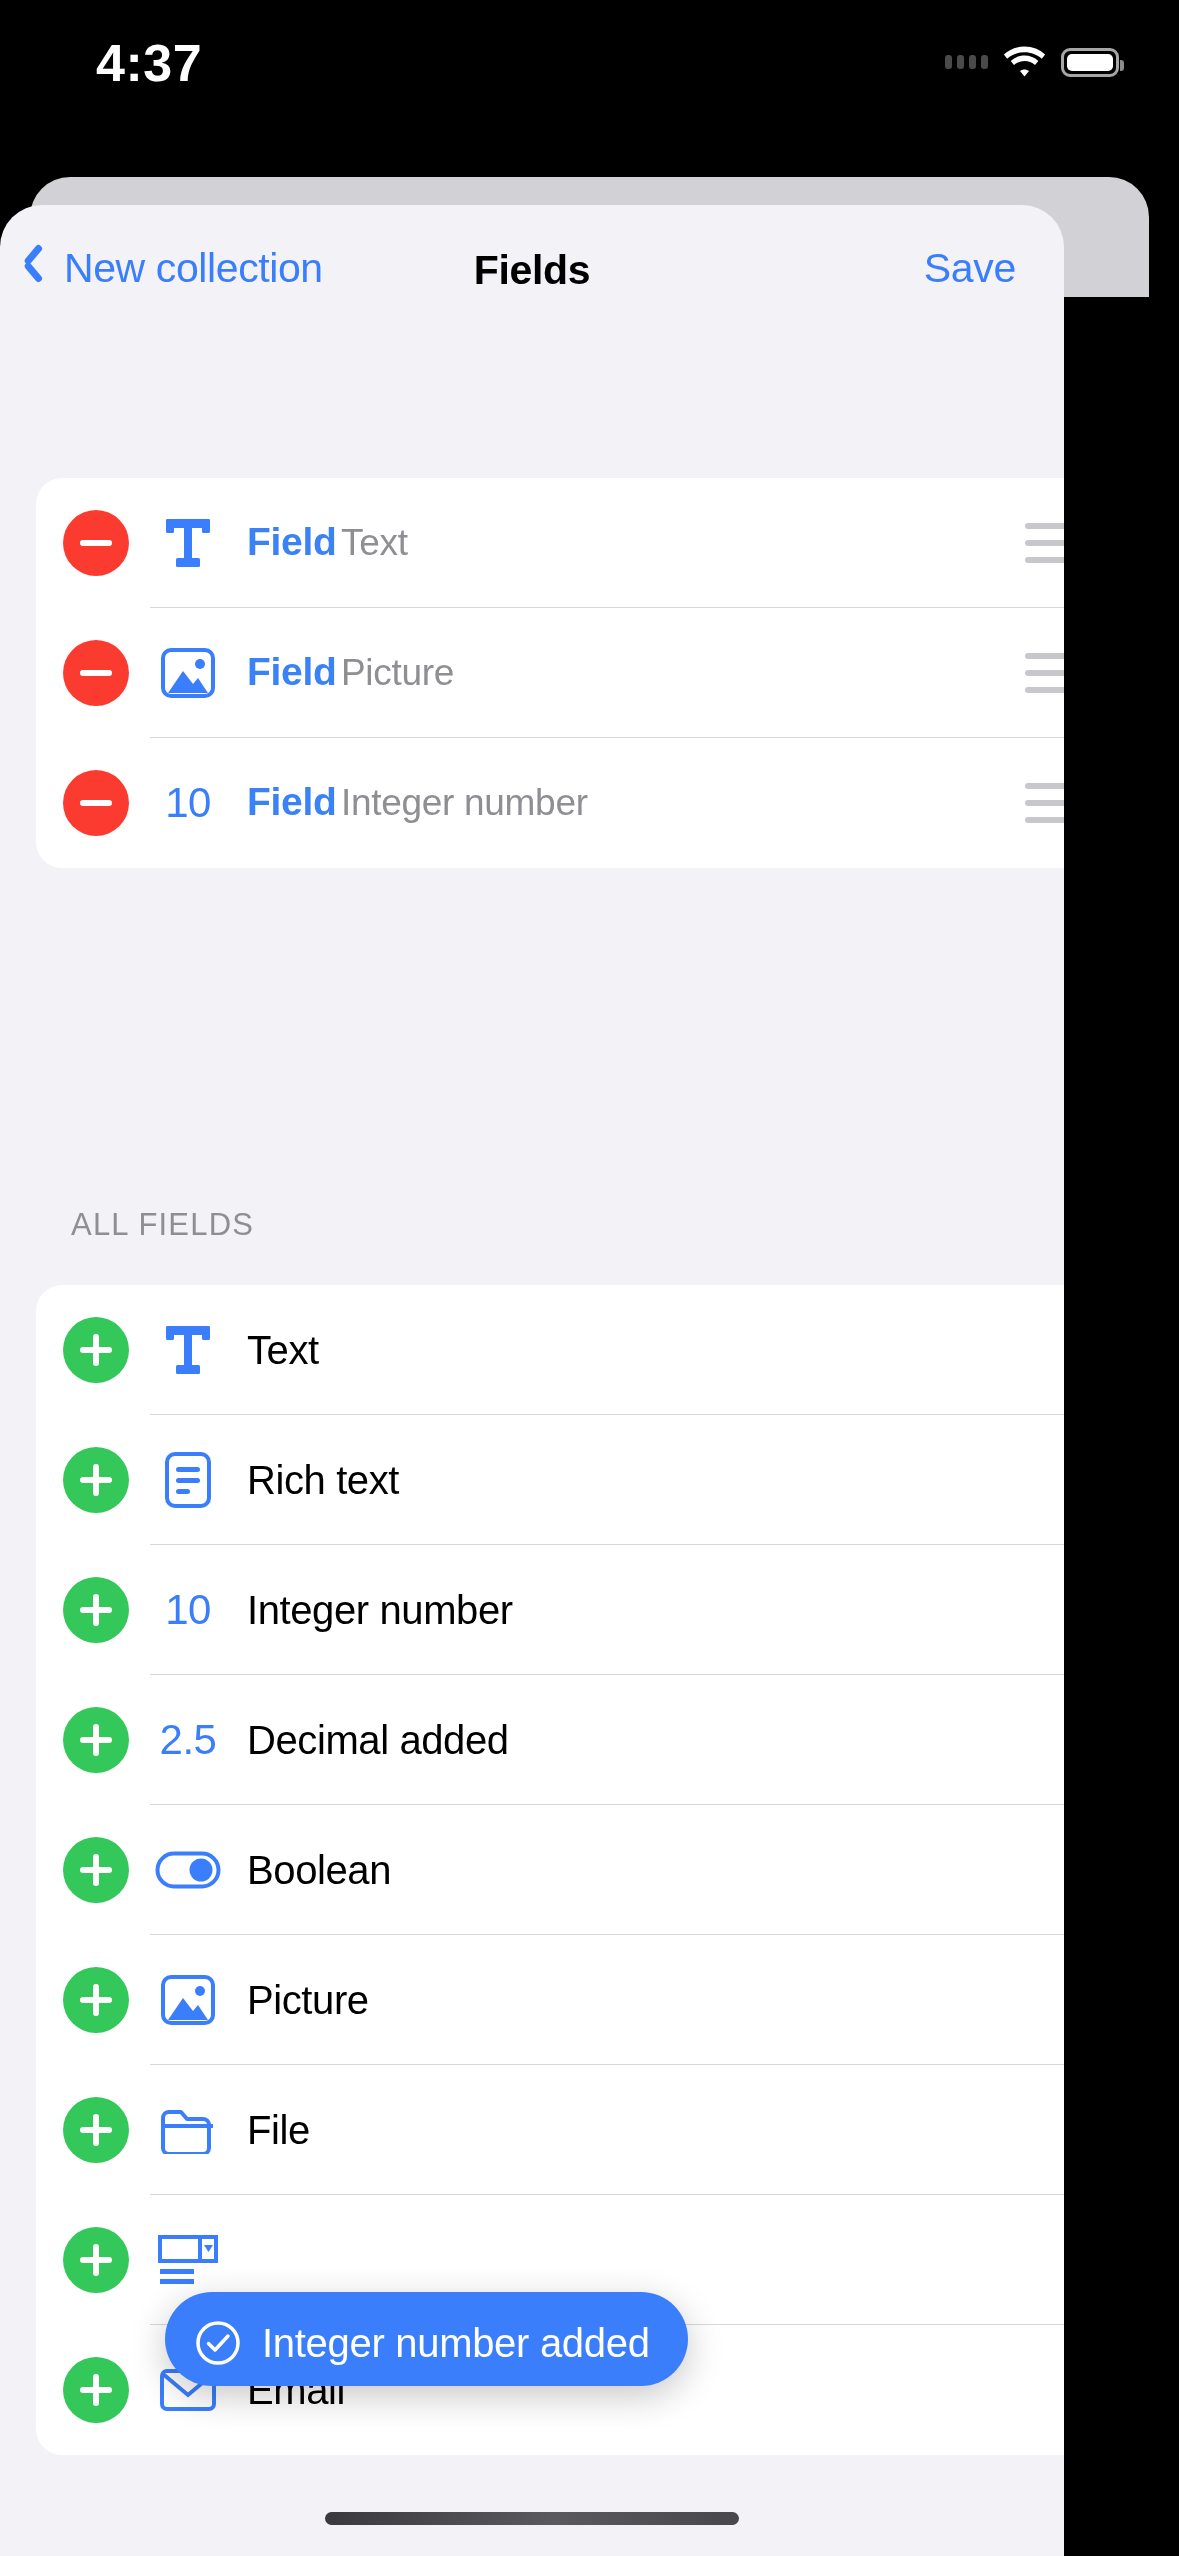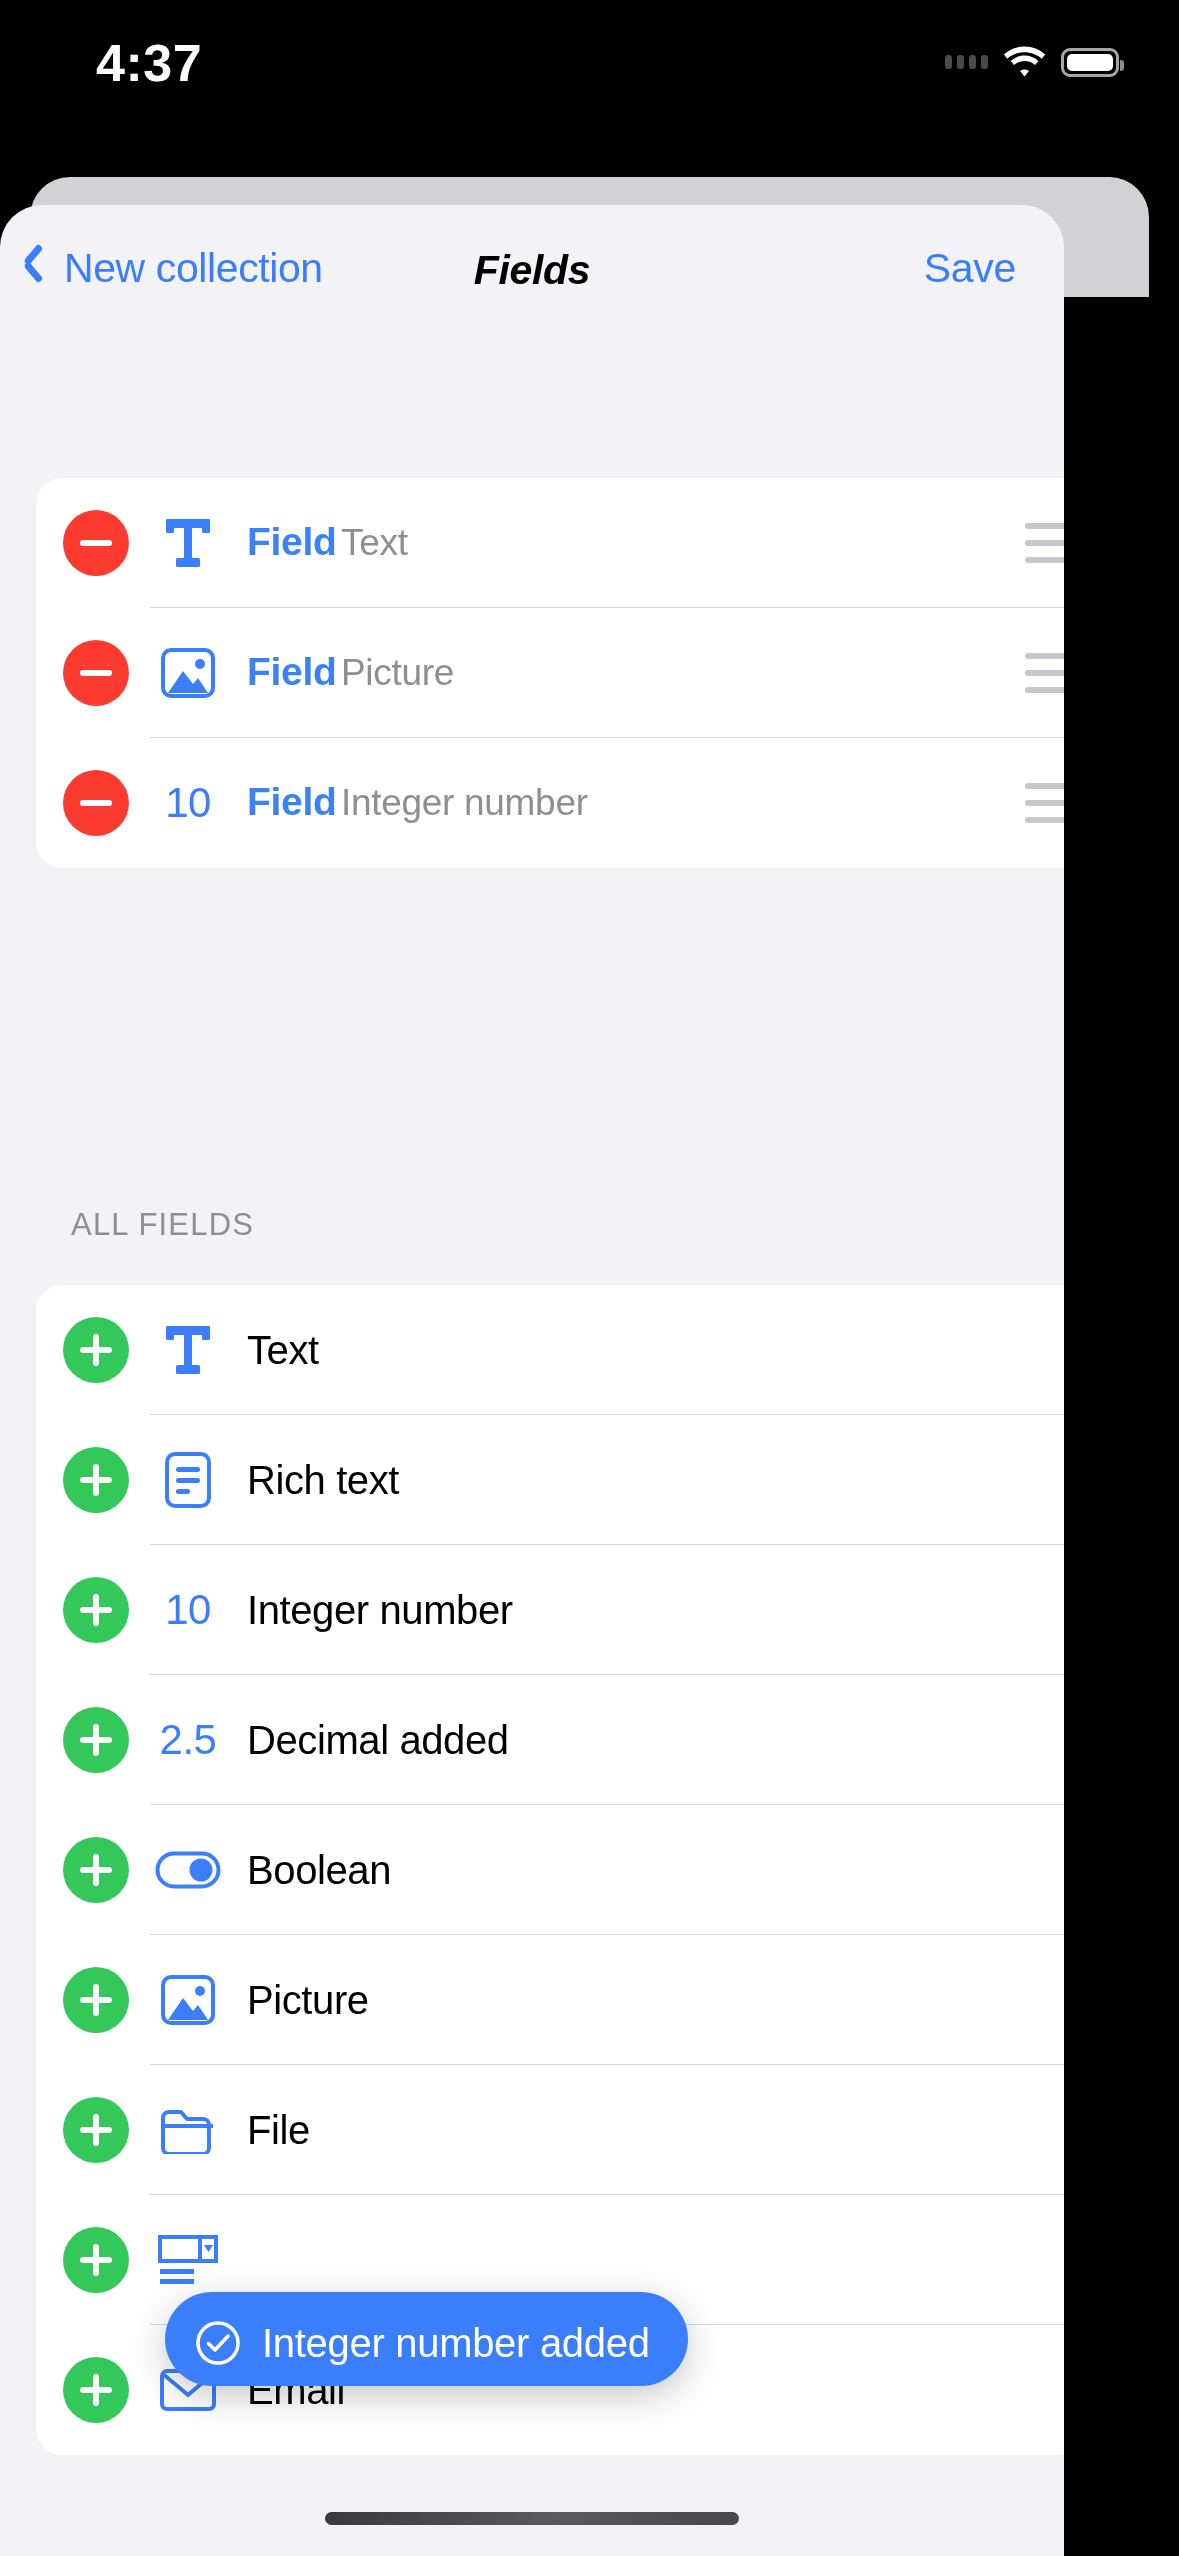--- a/index.html
+++ b/index.html
@@ -33,21 +33,21 @@
   .navbar { position:relative; height:165px; }
   .nav-back { position:absolute; left:22px; top:40px; display:flex; align-items:center; gap:6px;
               color:#3b7efc; }
   .chev { width:22px; height:40px; position:relative; }
   .chev::before, .chev::after { content:""; position:absolute; left:4px; width:23px; height:7px;
               background:#3b7efc; border-radius:4px; }
   .chev::before { top:11px; transform:rotate(-50deg); transform-origin:left center; }
   .chev::after  { top:11px; transform:rotate(50deg); transform-origin:left center; }
   .nav-back-label { font-size:41px; letter-spacing:-0.4px; margin-left:14px; }
   .nav-title { position:absolute; left:0; right:0; top:42px; text-align:center; font-size:41px;
-               font-weight:700; color:#000; letter-spacing:-0.3px;font-style:italic; }
+               font-weight:700; color:#000; letter-spacing:-0.3px; }
   .nav-save { position:absolute; right:48px; top:40px; font-size:41px; color:#3b7efc; letter-spacing:-0.3px; }
 
   
   .card { position:absolute; left:36px; width:1079px; background:#fff; border-radius:26px; }
   #card-selected { top:273px; }
   #card-all      { top:1080px; }
 
   .row { position:relative; display:flex; align-items:center; height:130px; }
   .row .divider { position:absolute; left:114px; right:0; bottom:0; height:1.5px; background:#d8d8dc; }
   .row:last-child .divider { display:none; }

